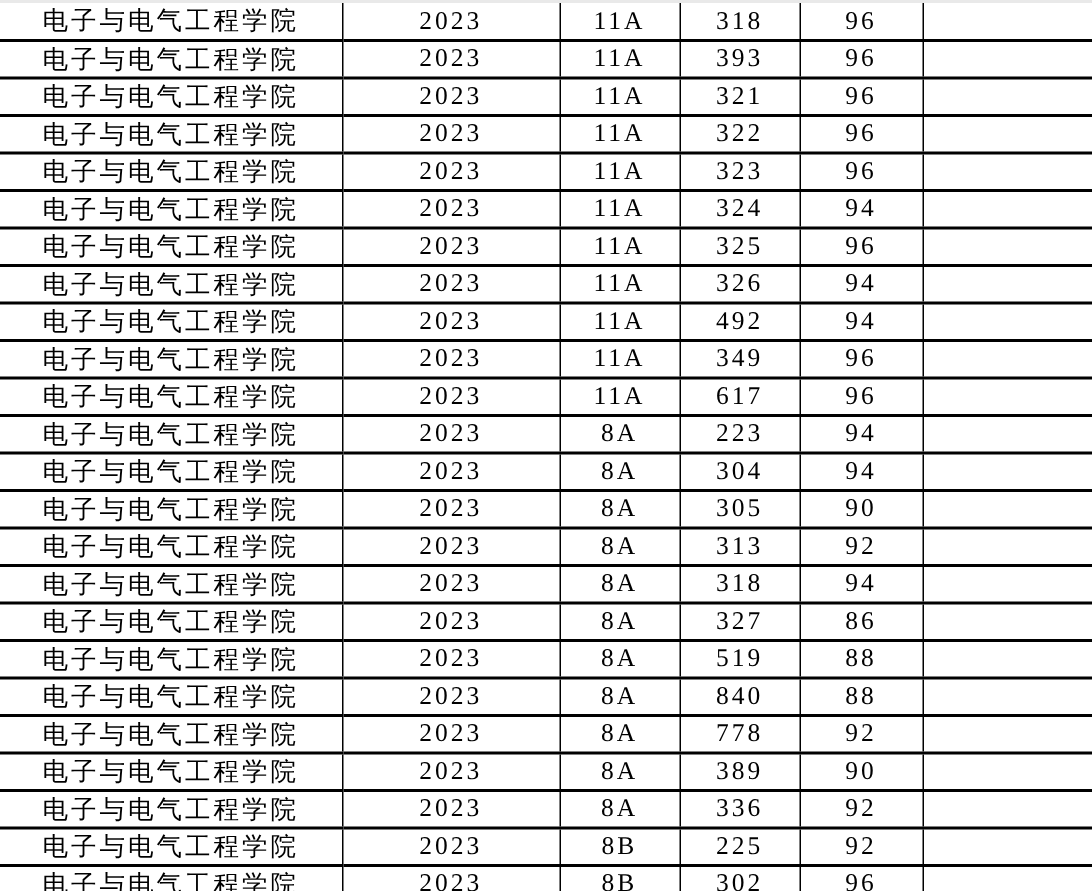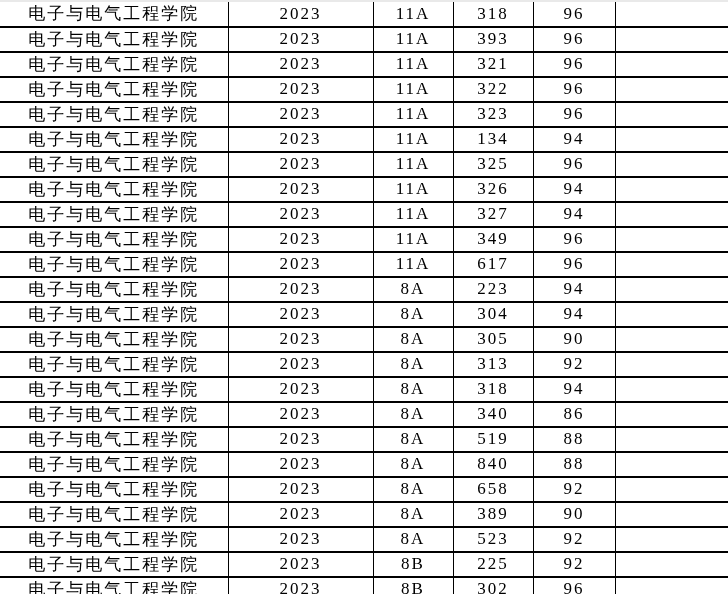--- a/index.html
+++ b/index.html
@@ -103,21 +103,21 @@
         <td>2023</td>
         <td>11A</td>
         <td>323</td>
         <td>96</td>
         <td></td>
       </tr>
       <tr>
         <td>电子与电气工程学院</td>
         <td>2023</td>
         <td>11A</td>
-        <td>134</td>
+        <td>324</td>
         <td>94</td>
         <td></td>
       </tr>
       <tr>
         <td>电子与电气工程学院</td>
         <td>2023</td>
         <td>11A</td>
         <td>325</td>
         <td>96</td>
         <td></td>
@@ -127,21 +127,21 @@
         <td>2023</td>
         <td>11A</td>
         <td>326</td>
         <td>94</td>
         <td></td>
       </tr>
       <tr>
         <td>电子与电气工程学院</td>
         <td>2023</td>
         <td>11A</td>
-        <td>327</td>
+        <td>492</td>
         <td>94</td>
         <td></td>
       </tr>
       <tr>
         <td>电子与电气工程学院</td>
         <td>2023</td>
         <td>11A</td>
         <td>349</td>
         <td>96</td>
         <td></td>
@@ -191,21 +191,21 @@
         <td>2023</td>
         <td>8A</td>
         <td>318</td>
         <td>94</td>
         <td></td>
       </tr>
       <tr>
         <td>电子与电气工程学院</td>
         <td>2023</td>
         <td>8A</td>
-        <td>340</td>
+        <td>327</td>
         <td>86</td>
         <td></td>
       </tr>
       <tr>
         <td>电子与电气工程学院</td>
         <td>2023</td>
         <td>8A</td>
         <td>519</td>
         <td>88</td>
         <td></td>
@@ -215,37 +215,37 @@
         <td>2023</td>
         <td>8A</td>
         <td>840</td>
         <td>88</td>
         <td></td>
       </tr>
       <tr>
         <td>电子与电气工程学院</td>
         <td>2023</td>
         <td>8A</td>
-        <td>658</td>
+        <td>778</td>
         <td>92</td>
         <td></td>
       </tr>
       <tr>
         <td>电子与电气工程学院</td>
         <td>2023</td>
         <td>8A</td>
         <td>389</td>
         <td>90</td>
         <td></td>
       </tr>
       <tr>
         <td>电子与电气工程学院</td>
         <td>2023</td>
         <td>8A</td>
-        <td>523</td>
+        <td>336</td>
         <td>92</td>
         <td></td>
       </tr>
       <tr>
         <td>电子与电气工程学院</td>
         <td>2023</td>
         <td>8B</td>
         <td>225</td>
         <td>92</td>
         <td></td>

